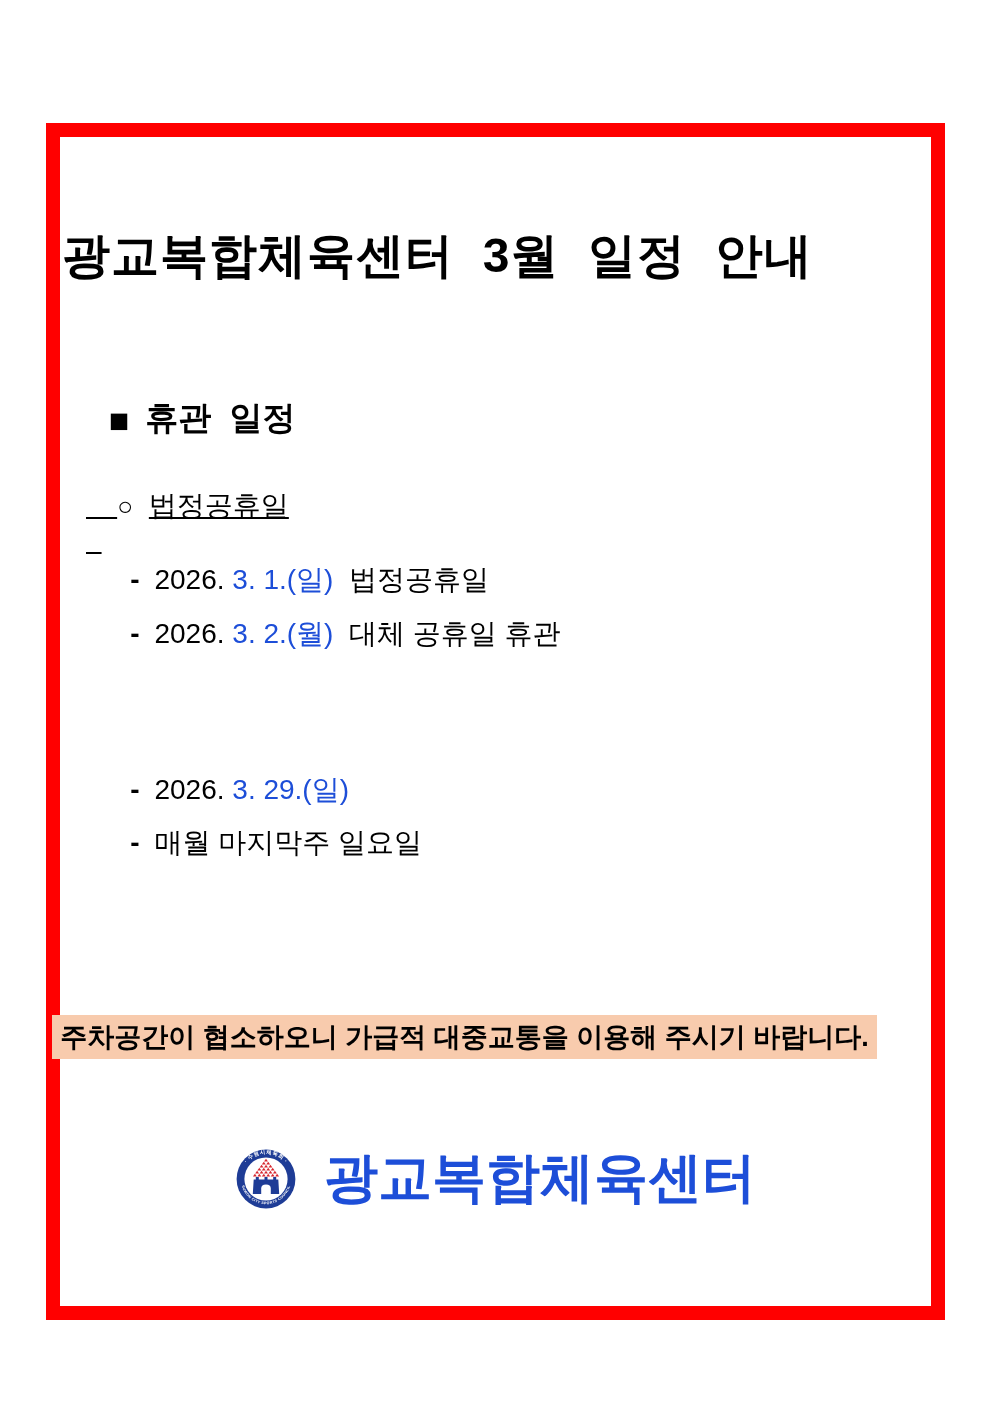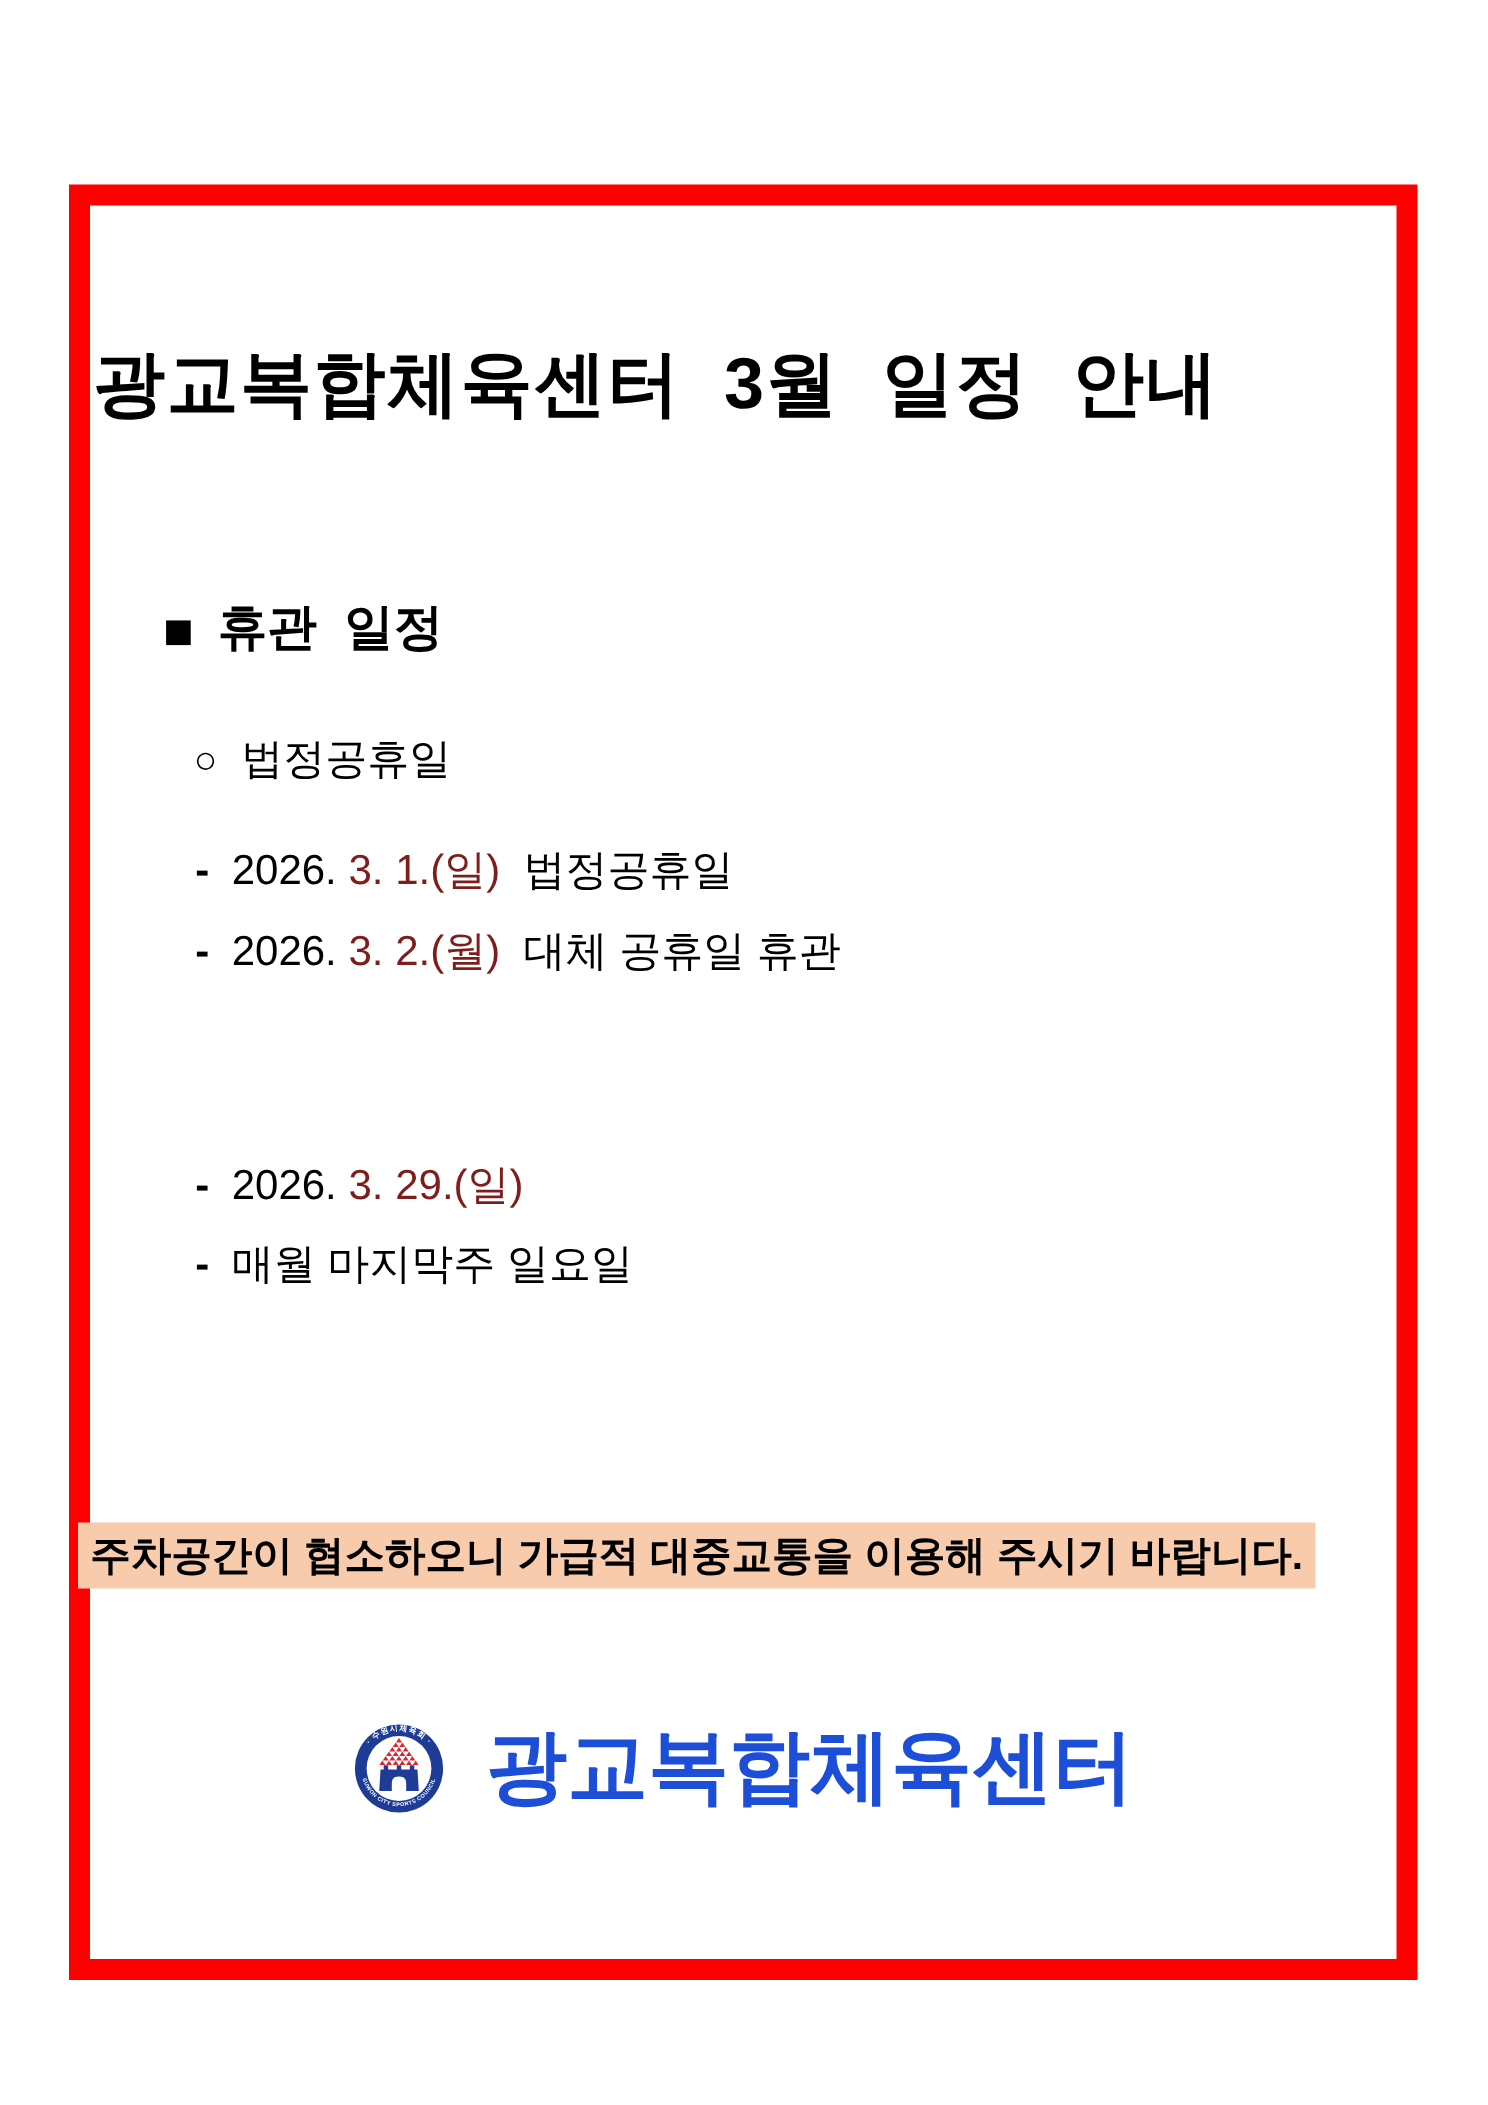--- a/index.html
+++ b/index.html
@@ -38,43 +38,44 @@
   }
   .heading .sq {
     display: inline-block;
     margin-right: 16px;
     font-size: 34px;
     line-height: 1;
     vertical-align: -3px;
   }
   .group-label {
     position: absolute;
-    left: 98px;
+    left: 86px;
     font-size: 28px;
     white-space: pre-wrap;
+    text-decoration: underline;
   }
   .group-label .circ {
     display: inline-block;
     margin-right: 16px;
     font-size: 26px;
   }
   .g1 { top: 455px; }
   .g2 { top: 665px; }
   .item {
     position: absolute;
     left: 99px;
     font-size: 28px;
     white-space: pre-wrap;
   }
   .item .dash { margin-right: 15px; font-weight: bold; }
   .i1 { top: 529px; }
   .i2 { top: 583px; }
   .i3 { top: 739px; }
   .i4 { top: 792px; }
-  .red { color: #7f1d1d; }
+  .red { color: #1d4ed8; }
   .notice-row {
     position: absolute;
     left: 0; top: 1015px;
     width: 929px;
     display: flex;
     justify-content: center;
   }
   .notice {
     background: #F8CBAD;
     font-size: 27px;

